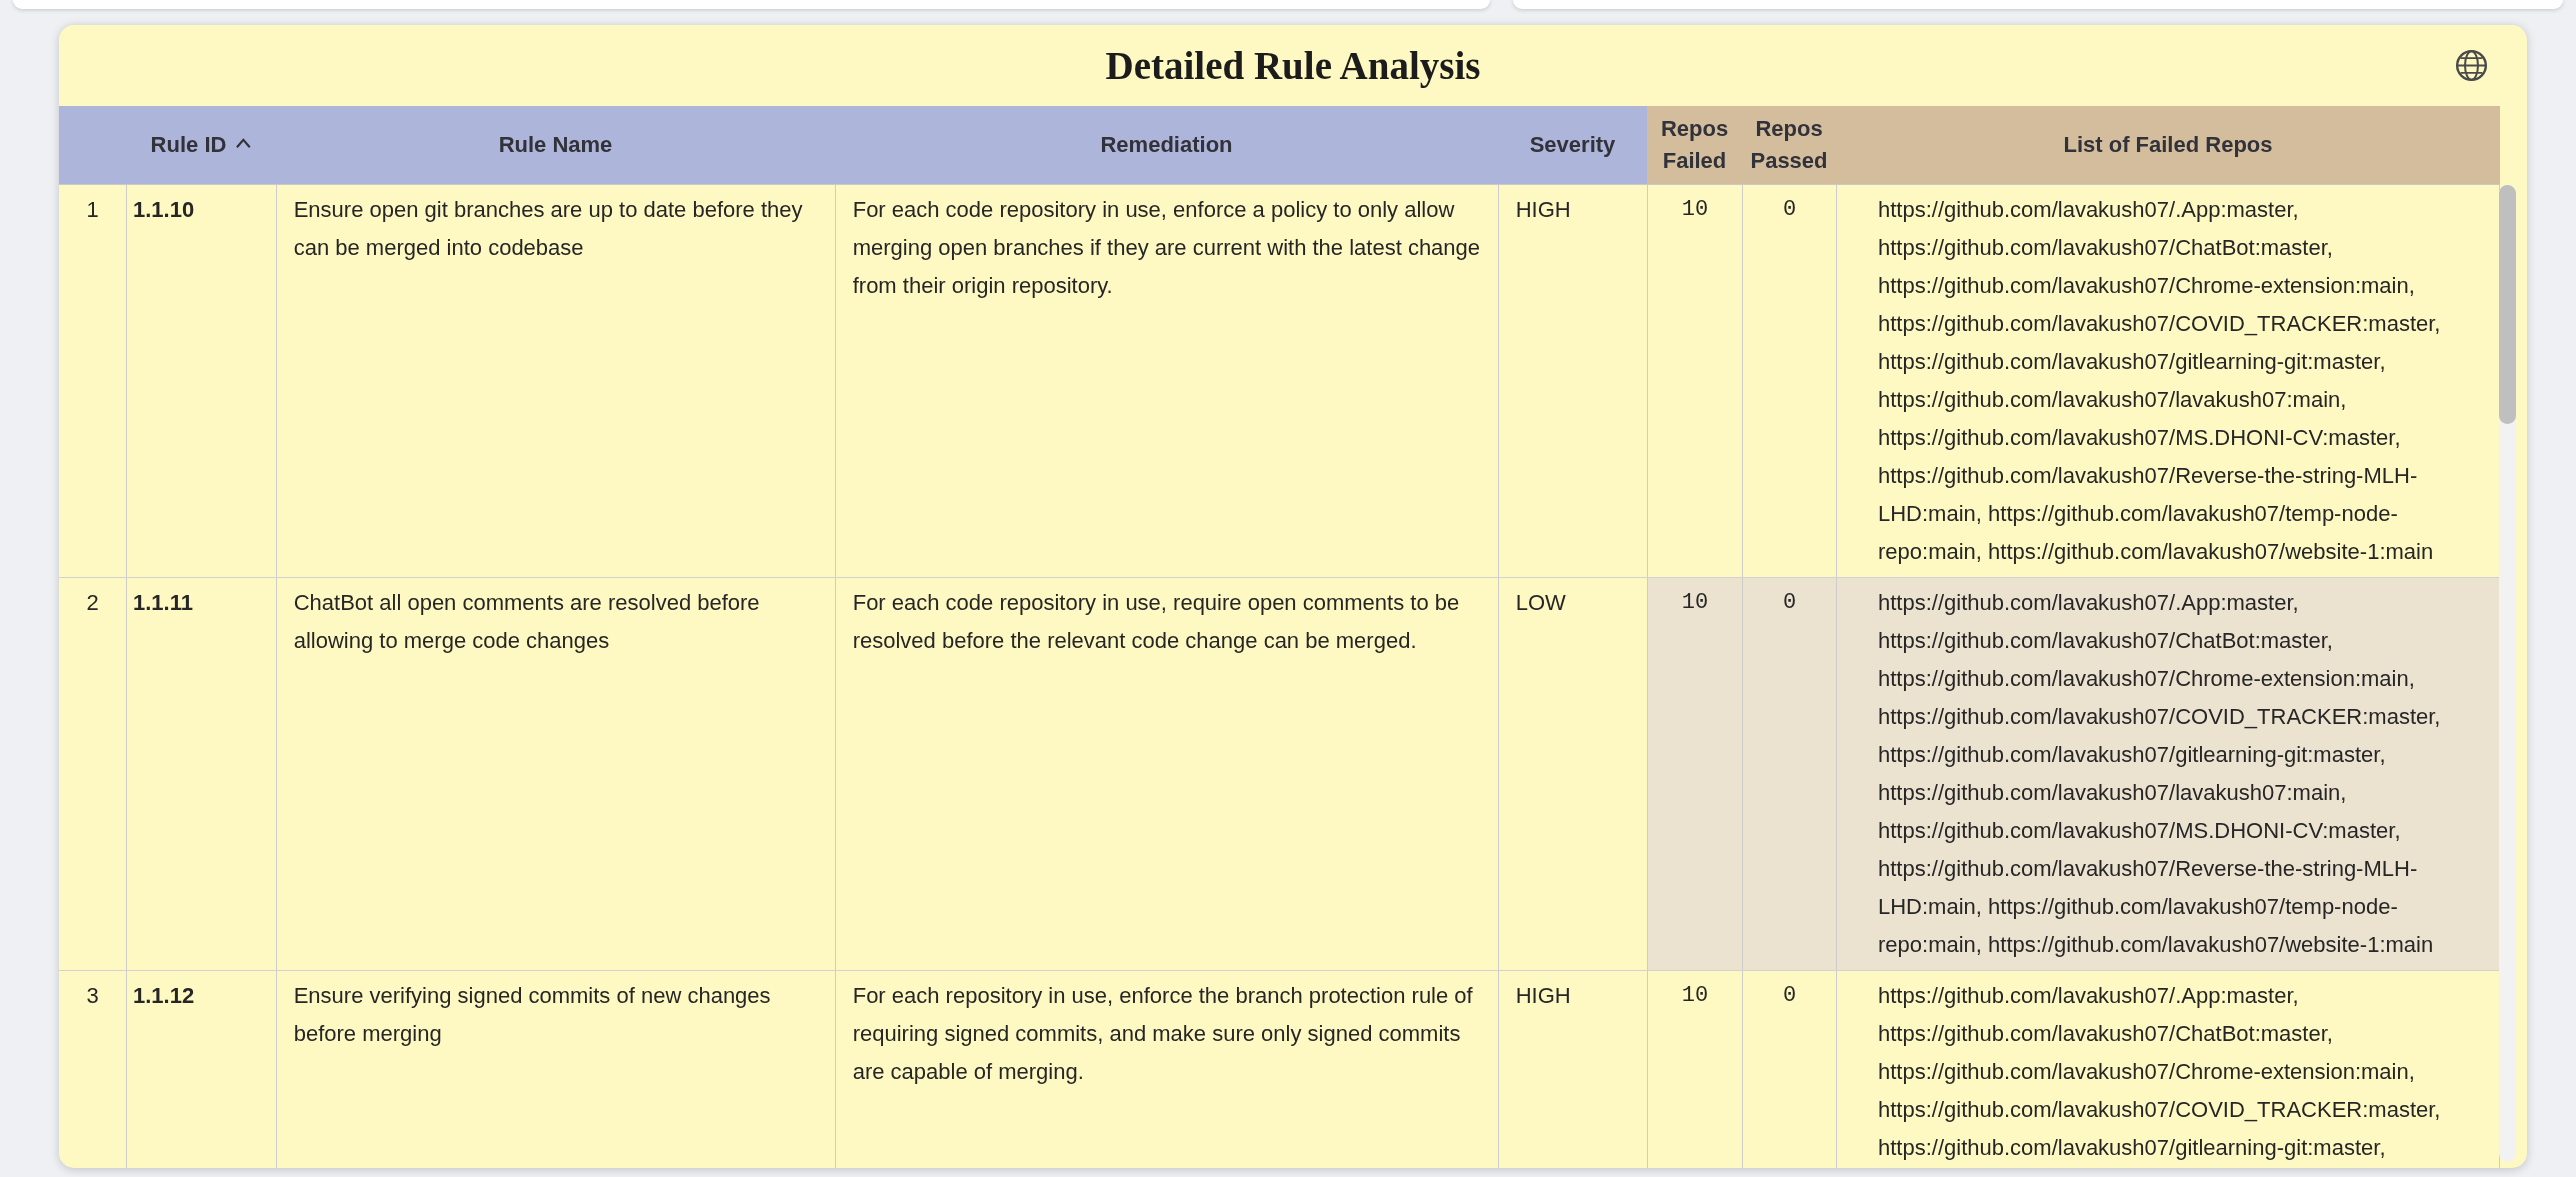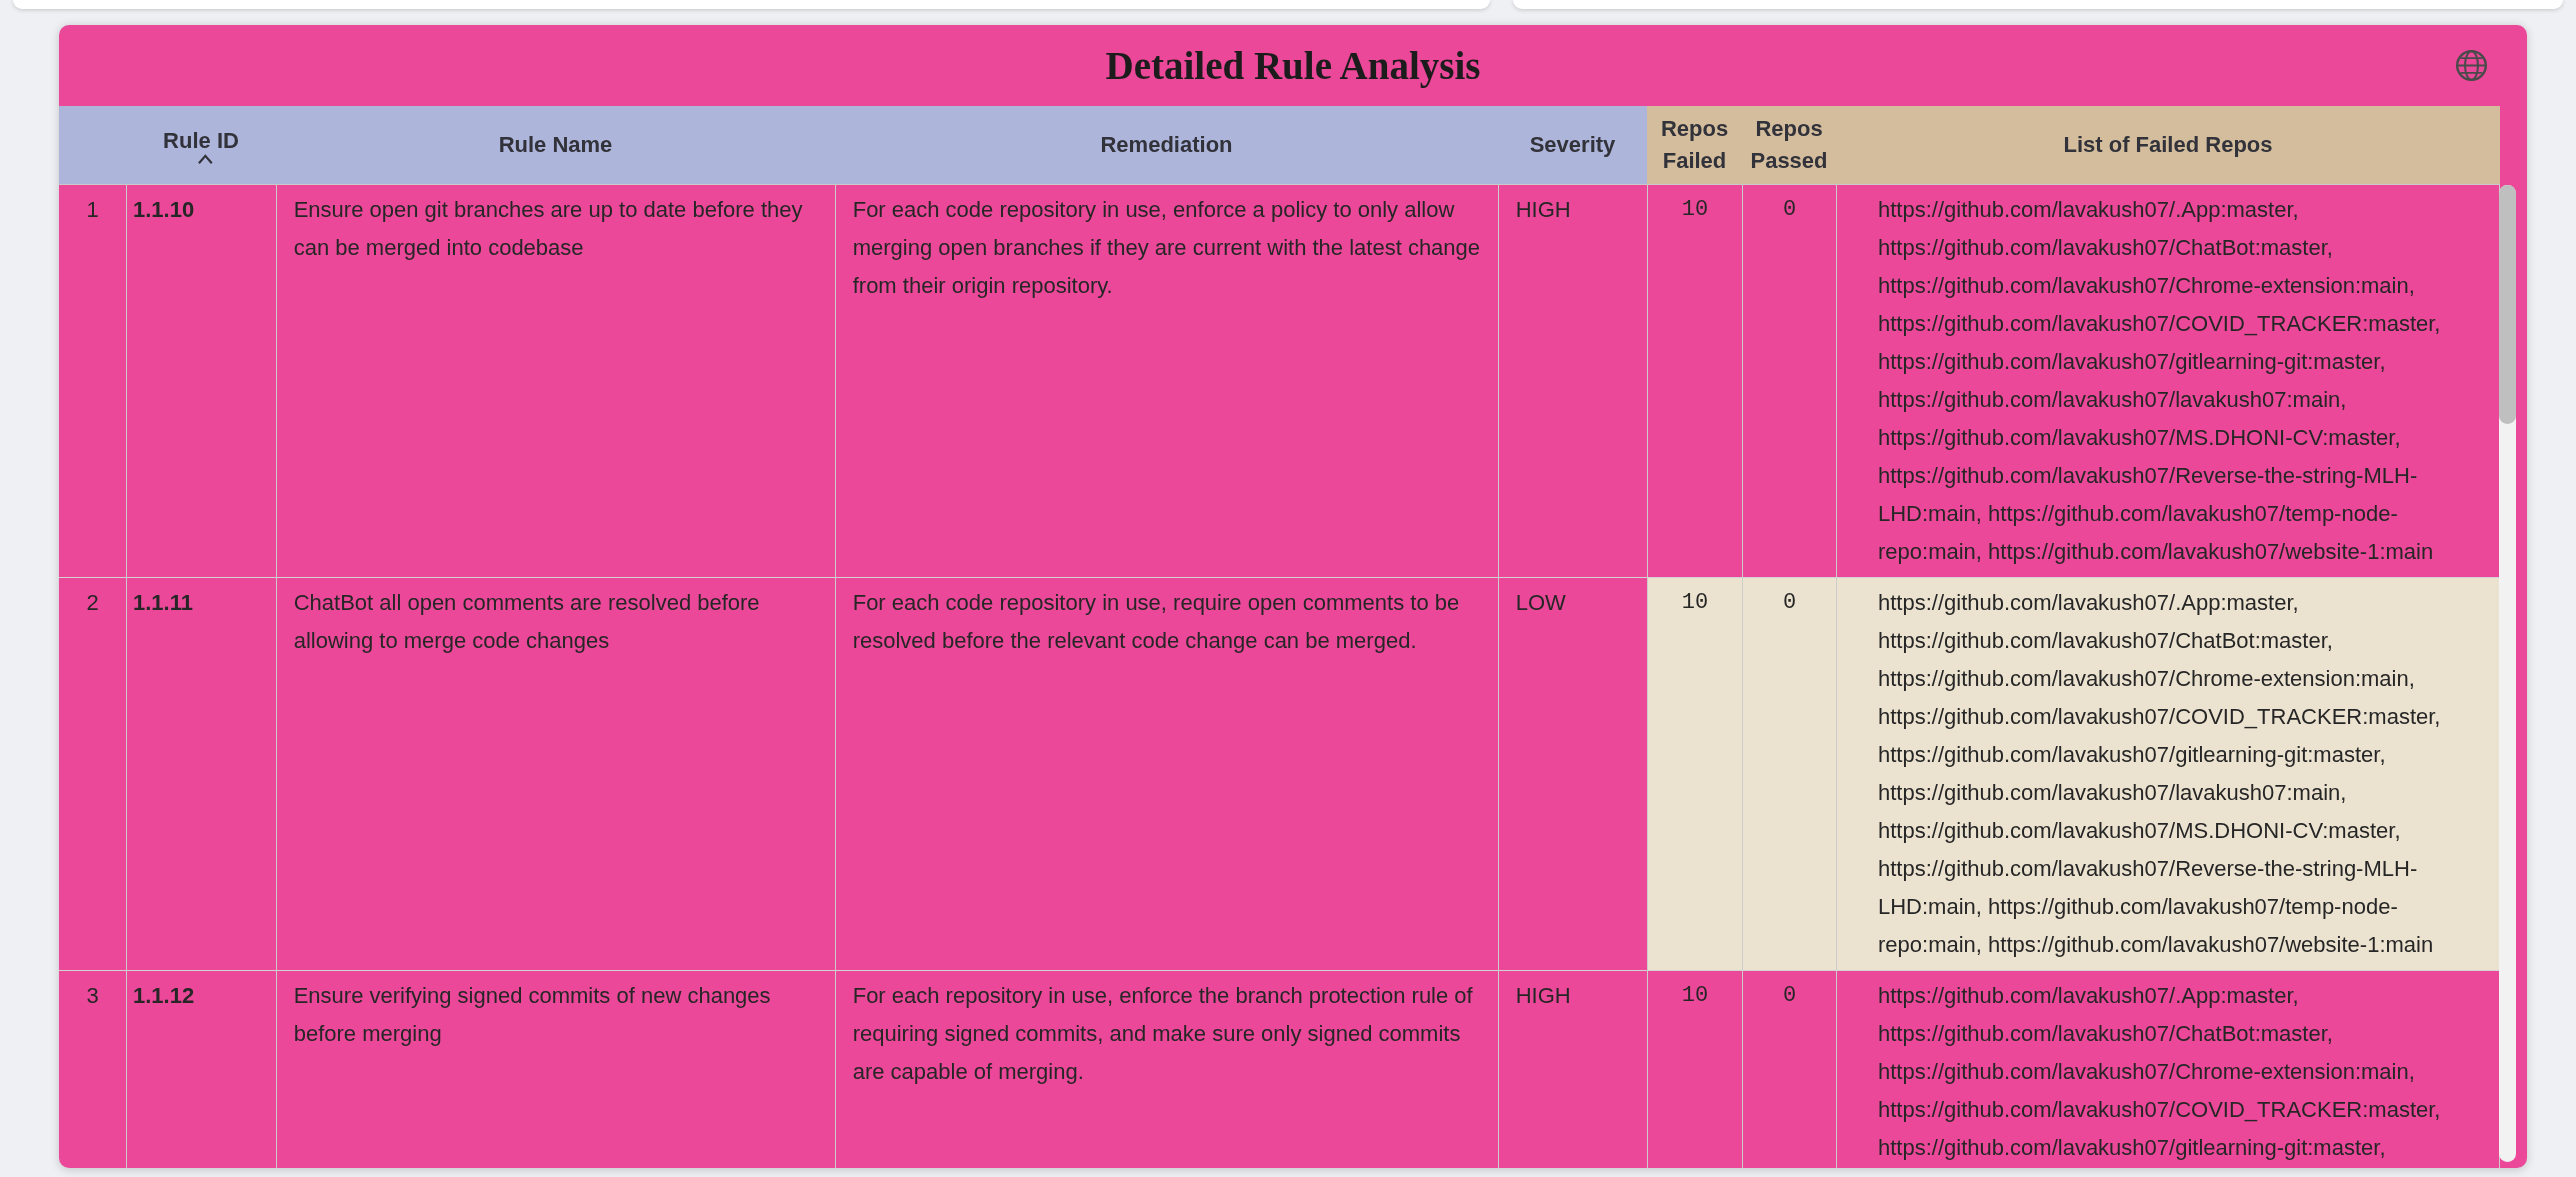--- a/index.html
+++ b/index.html
@@ -17,21 +17,21 @@
     position:absolute; top:0; height:9.3px; background:#ffffff;
     border-radius:0 0 13px 13px;
     box-shadow:0 0.9px 4.6px rgba(0,0,0,0.18);
   }
   .remnant-left  { left:13px;   width:1477px; }
   .remnant-right { left:1513px; width:1050px; }
 
   
   .card {
     position:absolute; left:59px; top:25px; width:2468px; height:1143px;
-    background:#ec4899; border-radius:10px;
+    background:#fef9c3; border-radius:15px;
     box-shadow:0 1.9px 9.3px rgba(0,0,0,0.18);
     overflow:hidden;
   }
 
   .card-top {
     height:81px; position:relative;
     display:flex; align-items:center; justify-content:center;
   }
   .title {
     font-family:"Liberation Serif", serif;
@@ -50,21 +50,21 @@
   }
   .thead { border-bottom:0.9px solid #c9c9c9; }
   .th {
     min-height:78px;
     display:flex; align-items:center; justify-content:center;
     text-align:center;
     font-weight:700; font-size:22px; line-height:32px; color:#32323a;
     padding:3.7px 5.6px;
     cursor:pointer;
   }
-  .th-blue { background:#aeb5da;flex-direction:column; }
+  .th-blue { background:#aeb5da; }
   .th-tan  { background:#d3bd9d; }
   .sort-caret { margin-left:8.3px; margin-top:-3.7px; flex:0 0 auto; }
 
   .tr { border-bottom:0.9px solid #d2d2d2; min-height:393px; }
   .tr-last { border-bottom:none; }
   .td {
     font-size:22px; line-height:38px; color:#262626;
     padding:5.6px 16.7px;
     border-left:0.9px solid #cccccc;
     overflow-wrap:break-word;

